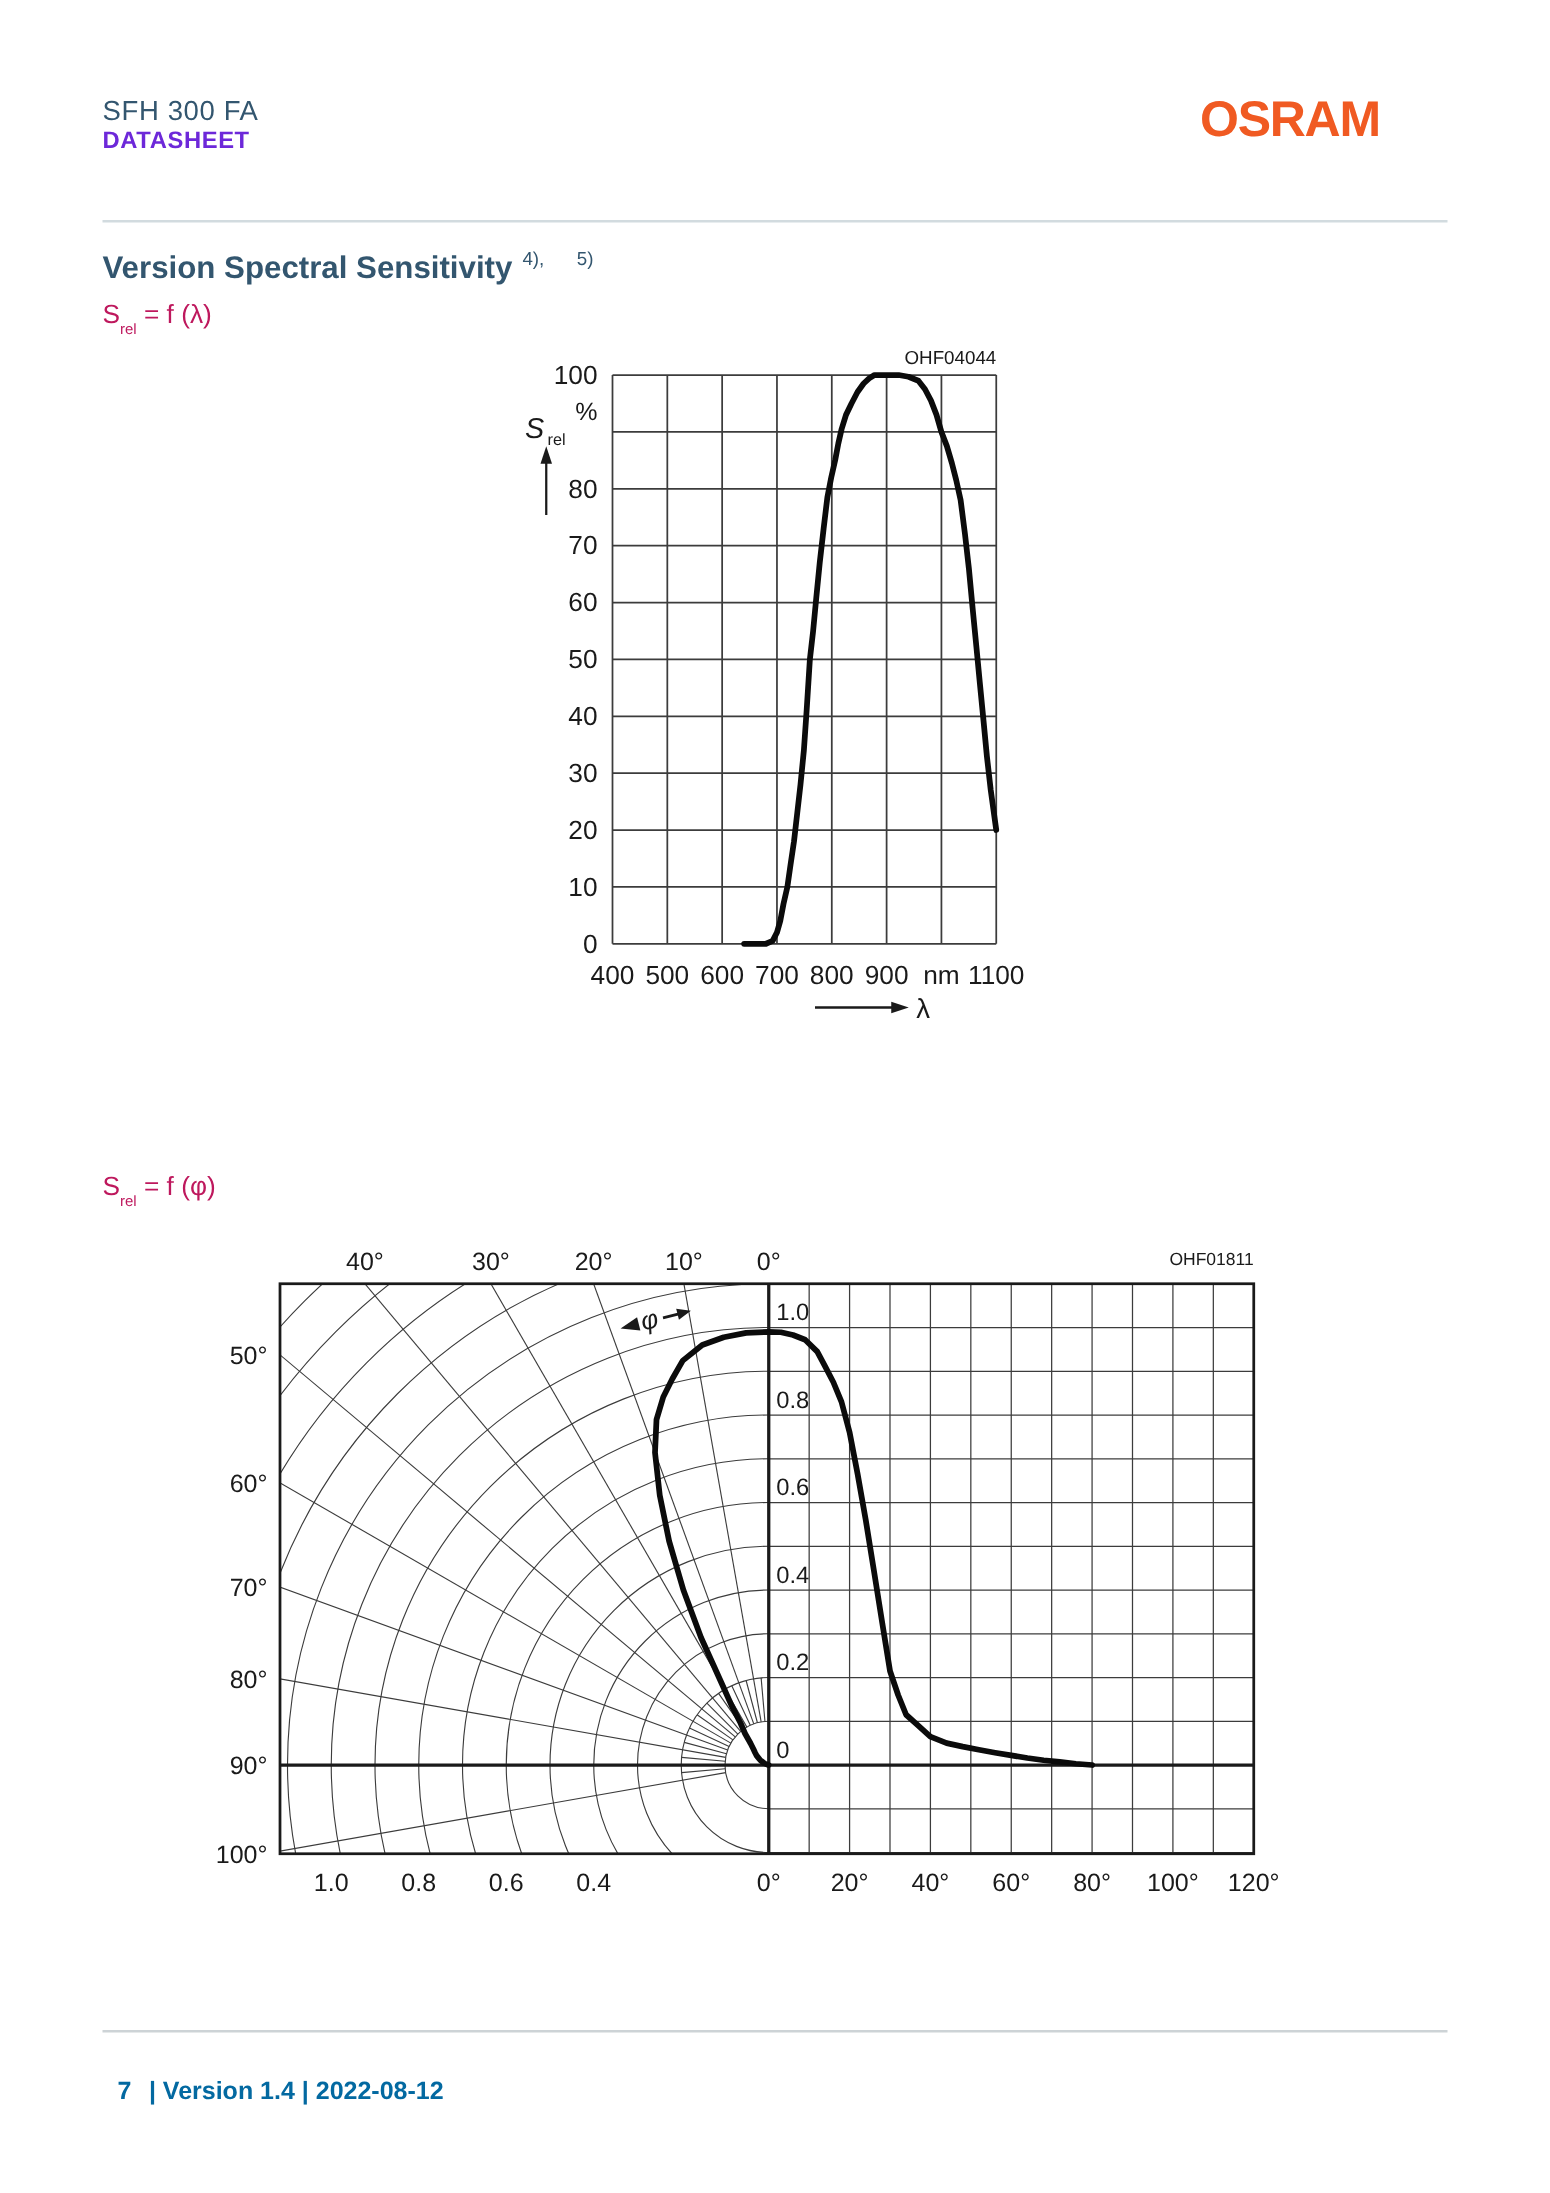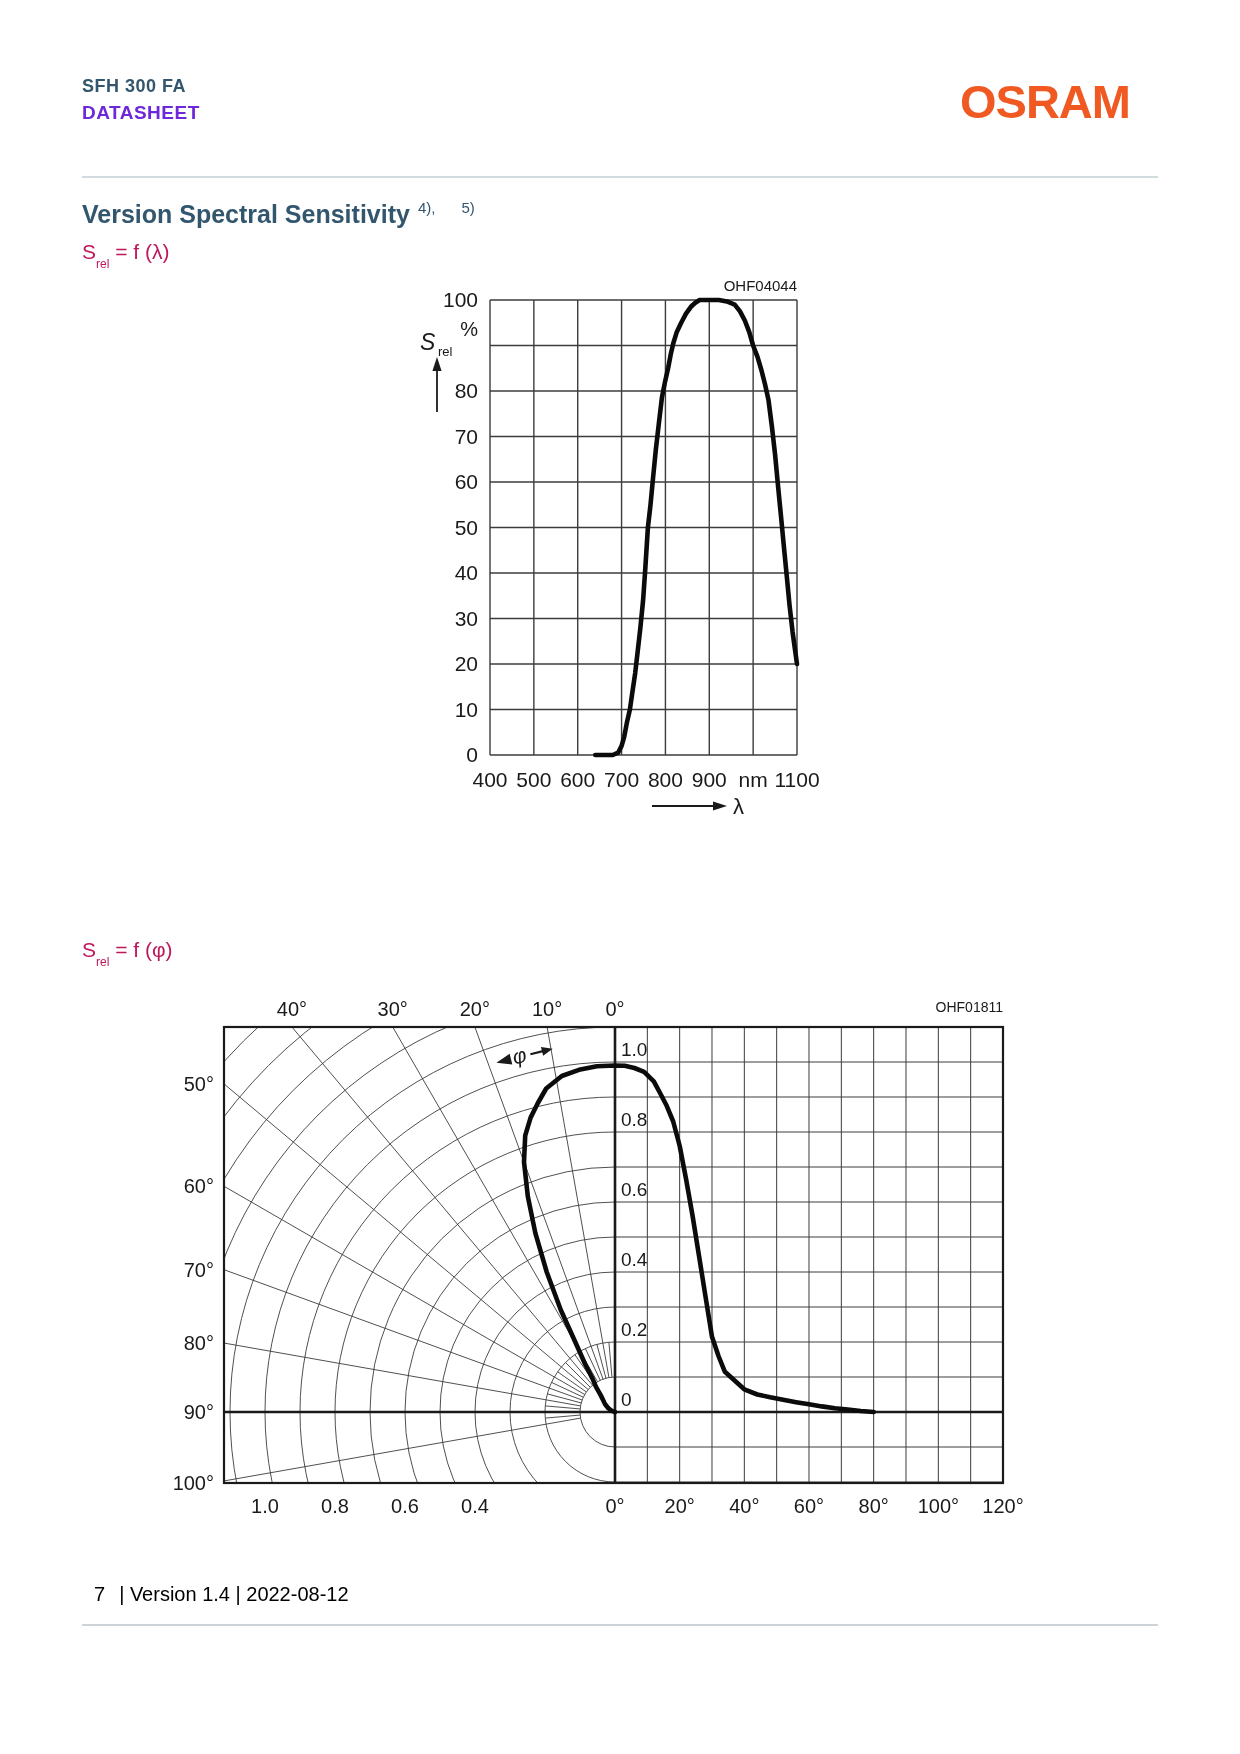--- a/index.html
+++ b/index.html
@@ -1,33 +1,33 @@
 <!DOCTYPE html>
 <html><head>
 <meta charset="utf-8">
 <style>
   html,body{margin:0;padding:0;background:#ffffff;}
   .page{position:relative;width:1240px;height:1754px;background:#fff;overflow:hidden;
         font-family:"Liberation Sans",sans-serif;color:#1a1a1a;}
   .abs{position:absolute;}
-  .product-title{left:82px;top:76px;font-size:18px;font-weight:bold;color:#33566F;letter-spacing:0.5px;}
+  .product-title{left:82px;top:76px;font-size:22px;font-weight:normal;color:#33566F;letter-spacing:0.5px;}
   .doc-type{left:82px;top:102px;font-size:19px;font-weight:bold;color:#6d28d9;letter-spacing:0.5px;}
-  .logo{left:960px;top:74px;font-size:47px;font-weight:bold;color:#F05A22;letter-spacing:-1px;}
+  .logo{left:960px;top:74px;font-size:40px;font-weight:bold;color:#F05A22;letter-spacing:-1px;}
   .rule{left:82px;width:1076px;height:2px;background:#D2DBDF;}
   .rule-top{top:176px;}
   .rule-bottom{top:1624px;background:#CDD3D6;}
   .section-title{left:82px;font-size:25px;font-weight:bold;color:#33566F;}
   .section-title sup{font-size:15px;font-weight:normal;color:#33566F;position:relative;top:-1px;}
   .sup-gap{margin-left:26px;}
   .sup-first{margin-left:8px;}
   .formula{left:82px;font-size:21px;color:#be185d;}
   .formula sub{font-size:12px;position:relative;top:4px;}
   .t1{top:200px;}  .f1{top:240px;}
   .t2{top:898px;}  .f2{top:938px;}
-  .footer-text{left:94px;top:1583px;font-size:20px;color:#000000;}
+  .footer-text{left:94px;top:1662px;font-size:20px;color:#0369a1;font-weight:bold;}
   .footer-text .pg{margin-right:14px;}
   svg text{font-family:"Liberation Sans",sans-serif;}
 </style>
 </head>
 <body>
 
 <div class="page">
 
   <div class="abs product-title">SFH 300 FA</div>
   <div class="abs doc-type">DATASHEET</div>

